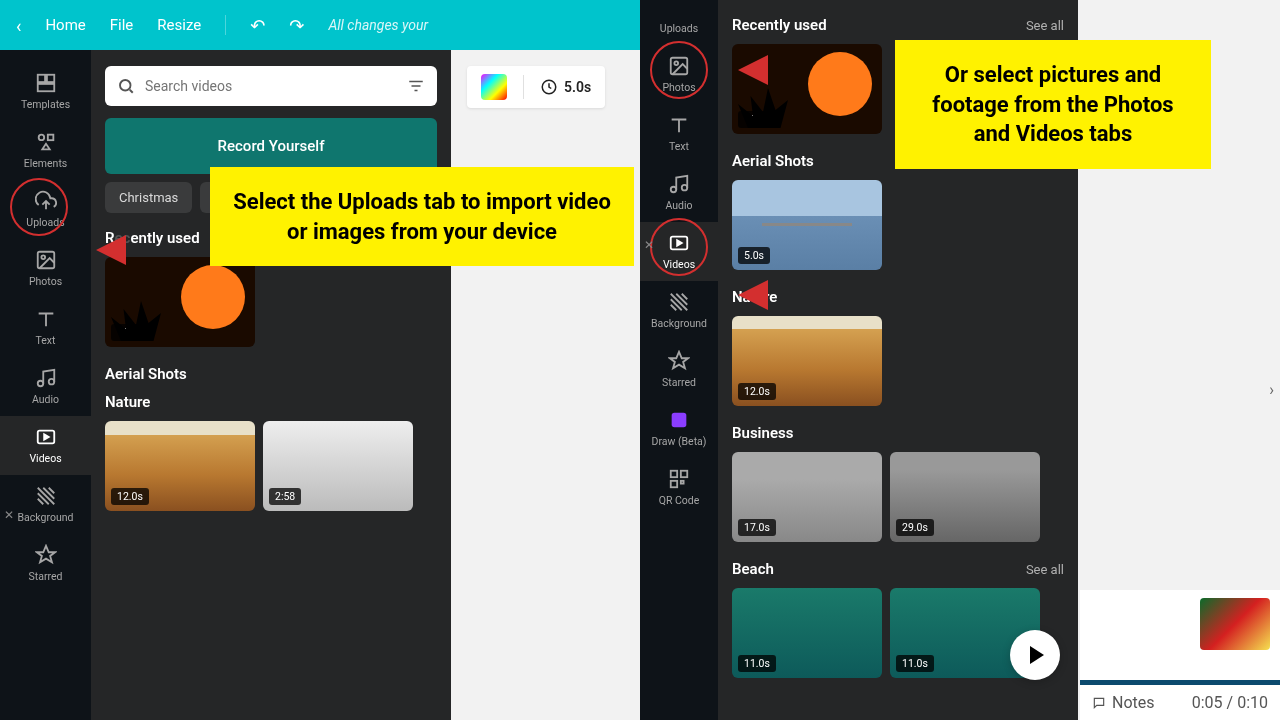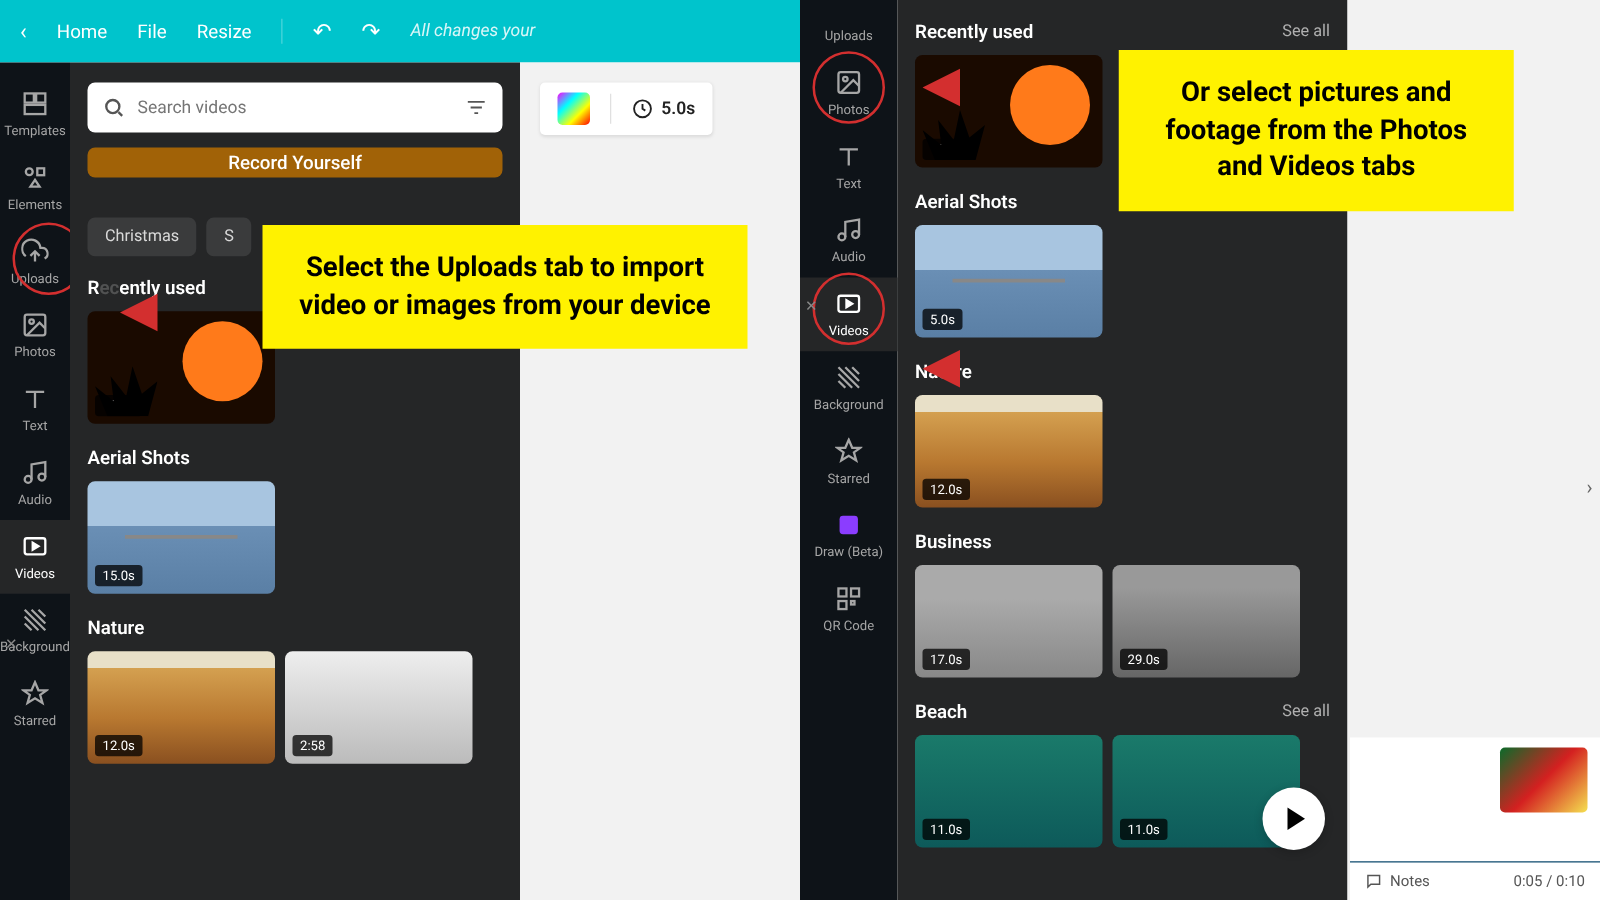--- a/index.html
+++ b/index.html
@@ -7,69 +7,69 @@
 .left-app{position:absolute;left:0;top:0;width:640px;height:720px}
 .right-app{position:absolute;left:640px;top:0;width:640px;height:720px}
 .topbar{height:50px;background:#00c4cc;display:flex;align-items:center;padding:0 16px;color:#fff;gap:24px}
 .topbar .back{cursor:pointer;font-size:18px}
 .topbar .home{font-weight:400;font-size:15px}
 .topbar .menu-item{font-size:15px;cursor:pointer}
 .topbar .sep{width:1px;height:20px;background:rgba(255,255,255,0.3)}
 .topbar .undo,.topbar .redo{font-size:18px;cursor:pointer}
 .topbar .status{font-style:italic;color:rgba(255,255,255,0.85);font-size:14px}
 .app-body{display:flex;height:calc(100% - 50px)}
-.sidebar{width:56px;background:#0e1318;display:flex;flex-direction:column;align-items:center;padding-top:12px;position:relative}
+.sidebar{width:91px;background:#0e1318;display:flex;flex-direction:column;align-items:center;padding-top:12px;position:relative}
 .right-app .sidebar{width:78px}
 .right-app .app-body{height:100%}
 .sb-item{width:100%;display:flex;flex-direction:column;align-items:center;gap:4px;padding:10px 0;color:#a6a6a6;font-size:10.5px;cursor:pointer;position:relative}
 .sb-item.active{color:#fff;background:#252627}
 .sb-item svg{width:22px;height:22px}
 .red-circle{position:absolute;border:2px solid #d32f2f;border-radius:50%;width:58px;height:58px;pointer-events:none}
 .panel{width:360px;background:#252627;padding:16px 14px;overflow:hidden;position:relative}
 .right-app .panel{width:360px}
 .search-bar{display:flex;align-items:center;background:#fff;border-radius:6px;height:40px;padding:0 12px;margin-bottom:12px}
 .search-bar svg{width:18px;height:18px;color:#555}
 .search-bar input{flex:1;border:none;outline:none;font-size:14px;margin-left:10px;background:transparent}
 .search-bar .filter{cursor:pointer}
-.record-btn{width:100%;height:24px;background:#a16207;color:#fff;border:none;border-radius:6px;font-size:15px;font-weight:500;cursor:pointer;margin-bottom:32px}
+.record-btn{width:100%;height:56px;background:#0f766e;color:#fff;border:none;border-radius:6px;font-size:15px;font-weight:500;cursor:pointer;margin-bottom:8px}
 .chips{display:flex;gap:8px;margin-bottom:16px}
 .chip{background:#3a3b3c;color:#d9d9d9;padding:8px 14px;border-radius:6px;font-size:13px;cursor:pointer}
 .section-head{display:flex;justify-content:space-between;align-items:center;margin-bottom:10px;color:#fff}
 .section-head .title{font-size:15px;font-weight:600}
 .section-head .seeall{font-size:13px;color:#b0b0b0;cursor:pointer}
 .thumbs{display:flex;gap:8px;margin-bottom:18px}
 .thumb{position:relative;width:150px;height:90px;border-radius:6px;overflow:hidden;background:#555;cursor:pointer}
 .thumb .dur{position:absolute;left:6px;bottom:6px;background:rgba(0,0,0,0.75);color:#fff;font-size:10.5px;padding:2px 6px;border-radius:3px}
 .canvas-area{flex:1;background:#f2f2f2;position:relative}
 .canvas-toolbar{position:absolute;top:16px;left:16px;display:flex;align-items:center;gap:16px;background:#fff;padding:8px 14px;border-radius:4px;box-shadow:0 1px 3px rgba(0,0,0,0.1)}
 .color-sw{width:26px;height:26px;border-radius:4px;background:linear-gradient(135deg,#ff00ff,#00ffff,#ffff00,#ff0000)}
 .toolbar-sep{width:1px;height:24px;background:#e0e0e0}
 .timer{display:flex;align-items:center;gap:6px;font-size:14px;font-weight:600;color:#222}
 .timer svg{width:18px;height:18px}
 .callout{position:absolute;background:#fff200;padding:20px 18px;font-size:22px;font-weight:700;text-align:center;line-height:1.35;color:#000;z-index:50}
-.callout.left{left:210px;top:180px;width:388px}
+.callout.left{left:210px;top:167px;width:424px}
 .callout.right{left:895px;top:40px;width:316px}
 .arrow{position:absolute;z-index:40}
 .arrow svg{display:block}
 
 .halloween{background:#1a0a00}
 .halloween::before{content:"";position:absolute;right:10px;top:8px;width:64px;height:64px;background:#ff7a1a;border-radius:50%}
 .halloween::after{content:"";position:absolute;left:6px;bottom:6px;width:50px;height:40px;background:#000;clip-path:polygon(20% 100%,0 40%,30% 70%,25% 20%,50% 60%,60% 0,75% 55%,100% 30%,85% 100%)}
 .bridge{background:linear-gradient(#a8c5e0 40%,#6a8fb5 40%,#5a7fa5)}
 .bridge::after{content:"";position:absolute;left:20%;right:20%;top:48%;height:3px;background:#888}
 .forest{background:linear-gradient(#e8e0c8 15%,#d4a050 15%,#b87830 60%,#8a5020)}
 .biz1{background:linear-gradient(#aaa 30%,#888)}
 .biz2{background:linear-gradient(#999 20%,#666)}
 .beach{background:linear-gradient(#1a7a6a,#0d5a5a)}
 .bw{background:linear-gradient(#eee,#bbb)}
 .timeline{position:absolute;right:0;bottom:0;width:200px;height:130px;background:#fff;display:flex;flex-direction:column}
 .play-btn{position:absolute;right:220px;bottom:40px;width:50px;height:50px;background:#fff;border-radius:50%;box-shadow:0 2px 8px rgba(0,0,0,0.2);display:flex;align-items:center;justify-content:center;cursor:pointer}
 .play-btn::after{content:"";border-left:14px solid #000;border-top:9px solid transparent;border-bottom:9px solid transparent;margin-left:3px}
 .tl-thumb{width:70px;height:52px;background:linear-gradient(135deg,#0a6b2a,#d42020,#f5e050);border-radius:4px;margin:8px 0 0 120px;cursor:pointer}
-.tl-bottom{display:flex;align-items:center;justify-content:space-between;padding:8px 12px;margin-top:auto;border-top:1px solid #0c4a6e;font-size:12px;color:#555}
+.tl-bottom{display:flex;align-items:center;justify-content:space-between;padding:8px 12px;margin-top:auto;border-top:5px solid #0c4a6e;font-size:16px;color:#555}
 .tl-bottom .notes{display:flex;align-items:center;gap:6px;cursor:pointer}
 </style>
 </head>
 <body>
 
 <div class="left-app">
   <div class="topbar">
     <span class="back">‹</span>
     <span class="home">Home</span>
     <span class="menu-item">File</span>
@@ -169,25 +169,20 @@
         <span class="seeall">See all</span>
       </div>
       <div class="thumbs">
         <div class="thumb halloween">
             <span class="dur">10.0s</span>
           </div>
       </div>
       <div class="section-head">
           <span class="title">Aerial Shots</span>
         </div>
-      <div class="thumbs">
-        <div class="thumb bridge">
-            <span class="dur">15.0s</span>
-          </div>
-      </div>
       <div class="section-head">
           <span class="title">Nature</span>
         </div>
       <div class="thumbs">
         <div class="thumb forest">
             <span class="dur">12.0s</span>
           </div>
         <div class="thumb bw">
             <span class="dur">2:58</span>
           </div>

